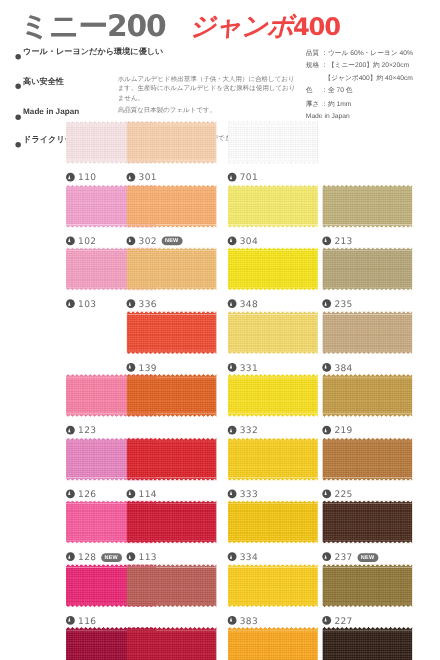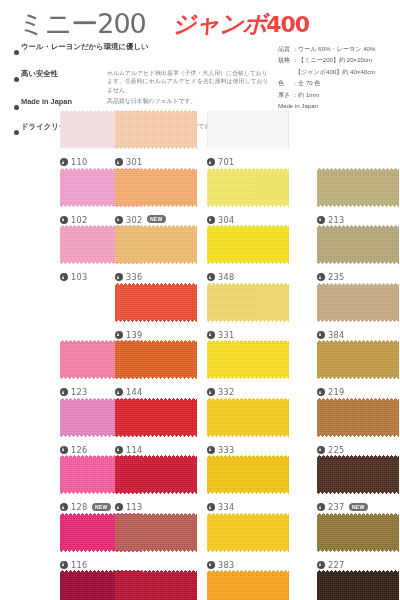--- a/index.html
+++ b/index.html
@@ -11,21 +11,21 @@
     -webkit-font-smoothing:antialiased;
   }
   .page{position:relative;width:400px;height:600px;}
 
   
   .titlebar{
     position:absolute;left:0;top:4px;width:400px;height:34px;
   }
   .title-main{
     position:absolute;left:18px;top:2px;
-    font-size:27px;font-weight:normal;letter-spacing:-1px;
+    font-size:27px;font-weight:bold;letter-spacing:-1px;
     color:#6e6e6e;
     font-family:"DejaVu Sans","Liberation Sans",sans-serif;
     white-space:nowrap;
   }
   .title-sub{
     position:absolute;left:172px;top:4px;
     font-size:24px;font-weight:bold;font-style:italic;letter-spacing:-1px;
     color:#ef4444;
     font-family:"DejaVu Sans","Liberation Sans",sans-serif;
     white-space:nowrap;
@@ -70,21 +70,21 @@
   }
   .row{
     position:relative;height:57.5px;
   }
   .cell{
     position:absolute;width:82px;top:0;
   }
   .cell.c0{left:60px;}
   .cell.c1{left:115px;}
   .cell.c2{left:207px;}
-  .cell.c3{left:317px;}
+  .cell.c3{left:293px;}
   
   .row0 .cell.c0{left:60px;}
   .row0 .cell.c1{left:115px;}
   .row0 .cell.c2{left:207px;}
 
   .sw-wrap{position:relative;width:82px;height:39px;}
   .swatch{
     position:absolute;left:0;top:0;width:82px;height:39px;
     
     -webkit-mask-image:
@@ -308,21 +308,20 @@
             </div>
           </div>
           <div class="caption"><span class="cap-icon"></span><span class="cap-code">123</span></div>
         </div>
         <div class="cell c1">
           <div class="sw-wrap">
             <div class="swatch" style="background: rgb(224, 96, 31);">
               <div class="tex"></div>
             </div>
           </div>
-          <div class="caption"><span class="cap-icon"></span><span class="cap-code">144</span></div>
         </div>
         <div class="cell c2">
           <div class="sw-wrap">
             <div class="swatch" style="background: rgb(248, 223, 29);">
               <div class="tex"></div>
             </div>
           </div>
           <div class="caption"><span class="cap-icon"></span><span class="cap-code">332</span></div>
         </div>
         <div class="cell c3">

